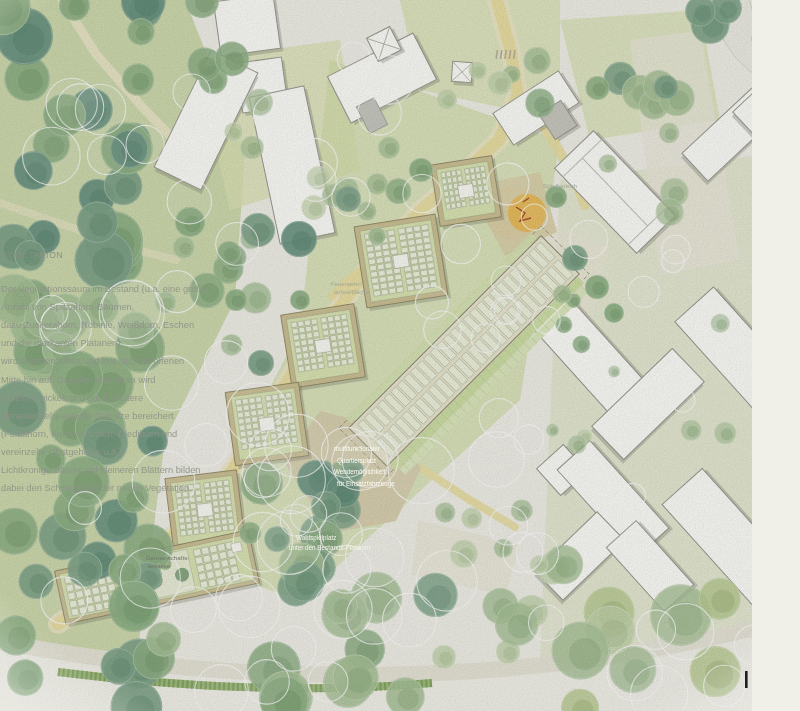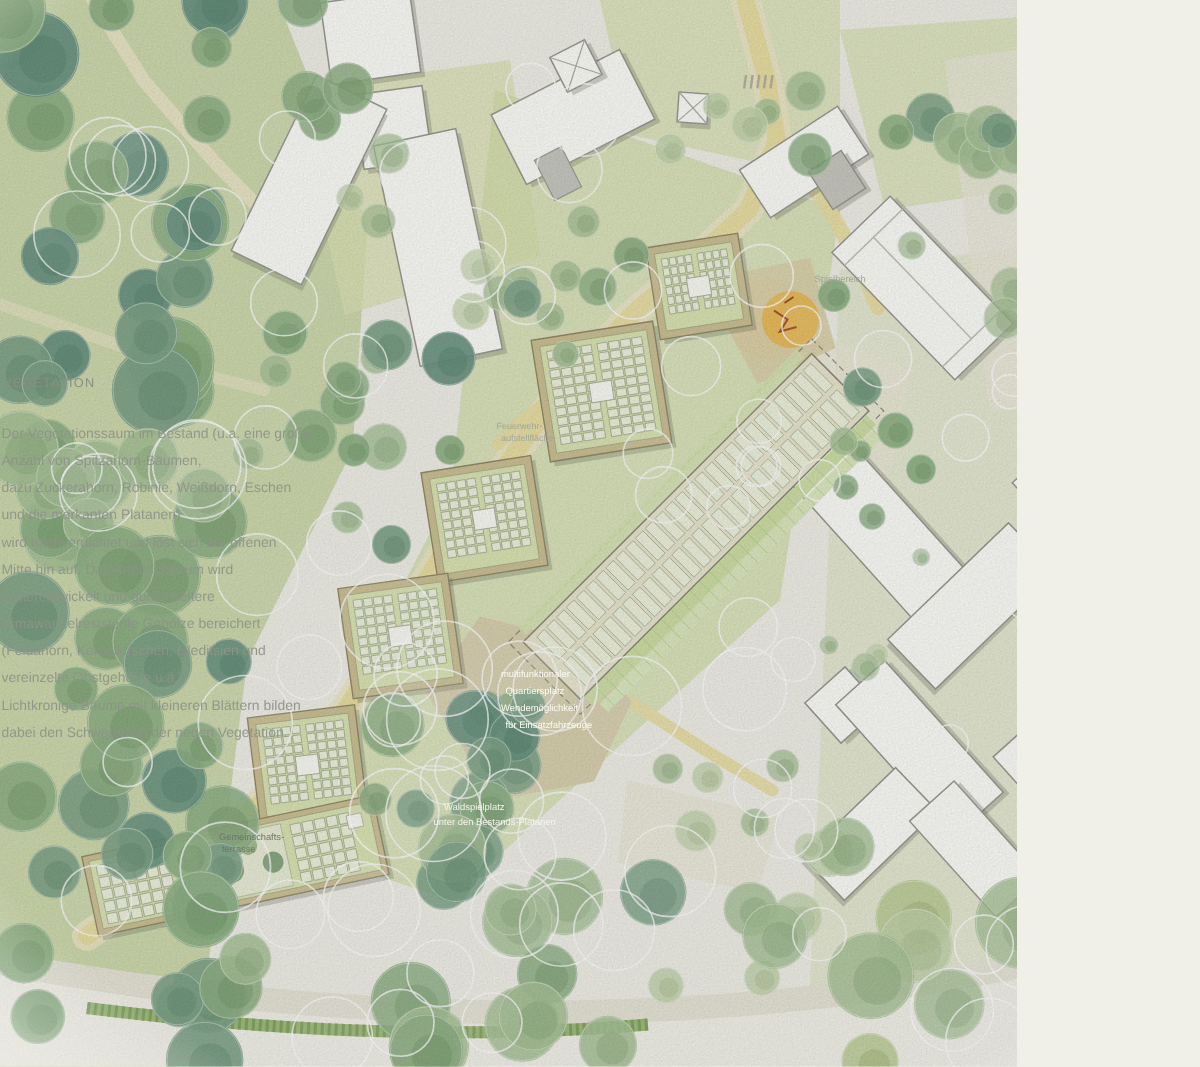--- a/index.html
+++ b/index.html
@@ -1,16 +1,16 @@
 <!DOCTYPE html>
 <html><head>
 <meta charset="utf-8">
 <style>
   html,body{margin:0;padding:0;background:#f1f0e8;}
-  #stage{width:678px;height:711px;position:relative;overflow:hidden;
+  #stage{width:752px;height:711px;position:relative;overflow:hidden;
          font-family:"Liberation Sans", sans-serif;text-align:right;}
   svg{display:block}
   text{font-family:"Liberation Sans", sans-serif;}
 </style>
 </head>
 <body>
 
 <div id="stage">
 <svg id="plan" width="800" height="711" viewBox="0 0 800 711">
   <defs>

